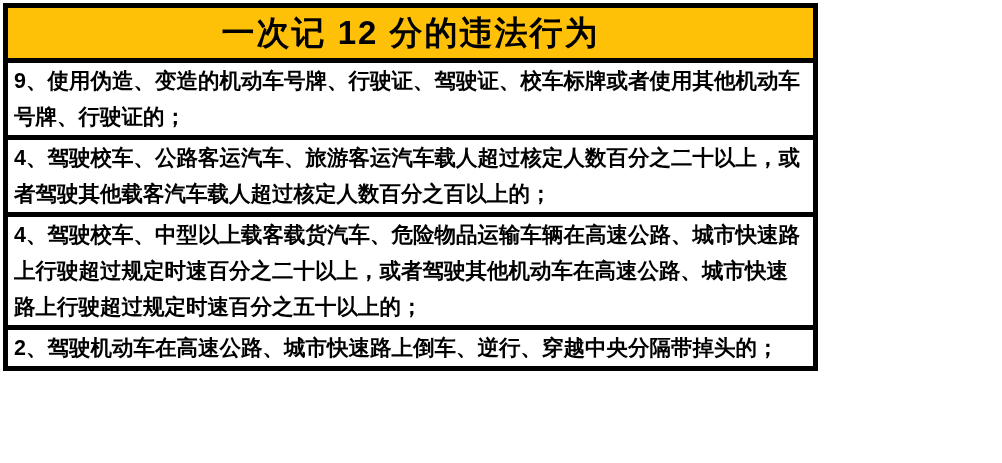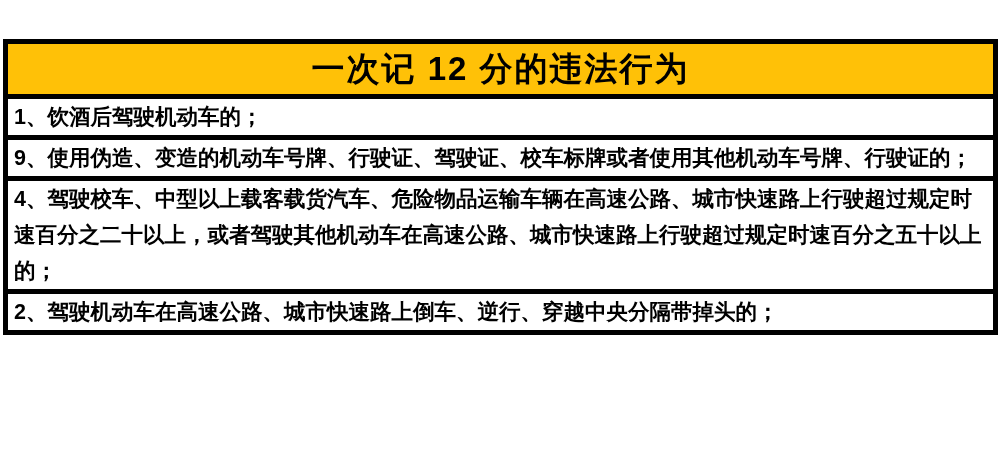--- a/index.html
+++ b/index.html
@@ -17,23 +17,22 @@
     overflow:hidden;
     font-family:"Liberation Sans","DejaVu Sans",sans-serif;
   }
   .sheet{
     position:absolute;
     top:3px;
     left:3px;
   }
   table.viol{
     border-collapse:collapse;
-    width:995px;
+    width:815px;
     table-layout:fixed;
-    margin-top:36px;
   }
   table.viol th,
   table.viol td{
     border:5px solid var(--c-border);
   }
   th.title{
     background:var(--c-header);
     color:var(--c-text);
     height:50px;
     font-size:33px;
@@ -60,24 +59,24 @@
 
 <div class="sheet">
   <table class="viol">
     <thead>
       <tr>
         <th class="title">一次记 12 分的违法行为</th>
       </tr>
     </thead>
     <tbody>
         <tr>
-          <td class="rowtext">1、饮酒后驾驶机动车的；</td>
+          <td class="rowtext">9、使用伪造、变造的机动车号牌、行驶证、驾驶证、校车标牌或者使用其他机动车号牌、行驶证的；</td>
         </tr>
         <tr>
-          <td class="rowtext">9、使用伪造、变造的机动车号牌、行驶证、驾驶证、校车标牌或者使用其他机动车号牌、行驶证的；</td>
+          <td class="rowtext">4、驾驶校车、公路客运汽车、旅游客运汽车载人超过核定人数百分之二十以上，或者驾驶其他载客汽车载人超过核定人数百分之百以上的；</td>
         </tr>
         <tr>
           <td class="rowtext">4、驾驶校车、中型以上载客载货汽车、危险物品运输车辆在高速公路、城市快速路上行驶超过规定时速百分之二十以上，或者驾驶其他机动车在高速公路、城市快速路上行驶超过规定时速百分之五十以上的；</td>
         </tr>
         <tr>
           <td class="rowtext">2、驾驶机动车在高速公路、城市快速路上倒车、逆行、穿越中央分隔带掉头的；</td>
         </tr>
       </tbody>
   </table>
 </div>

